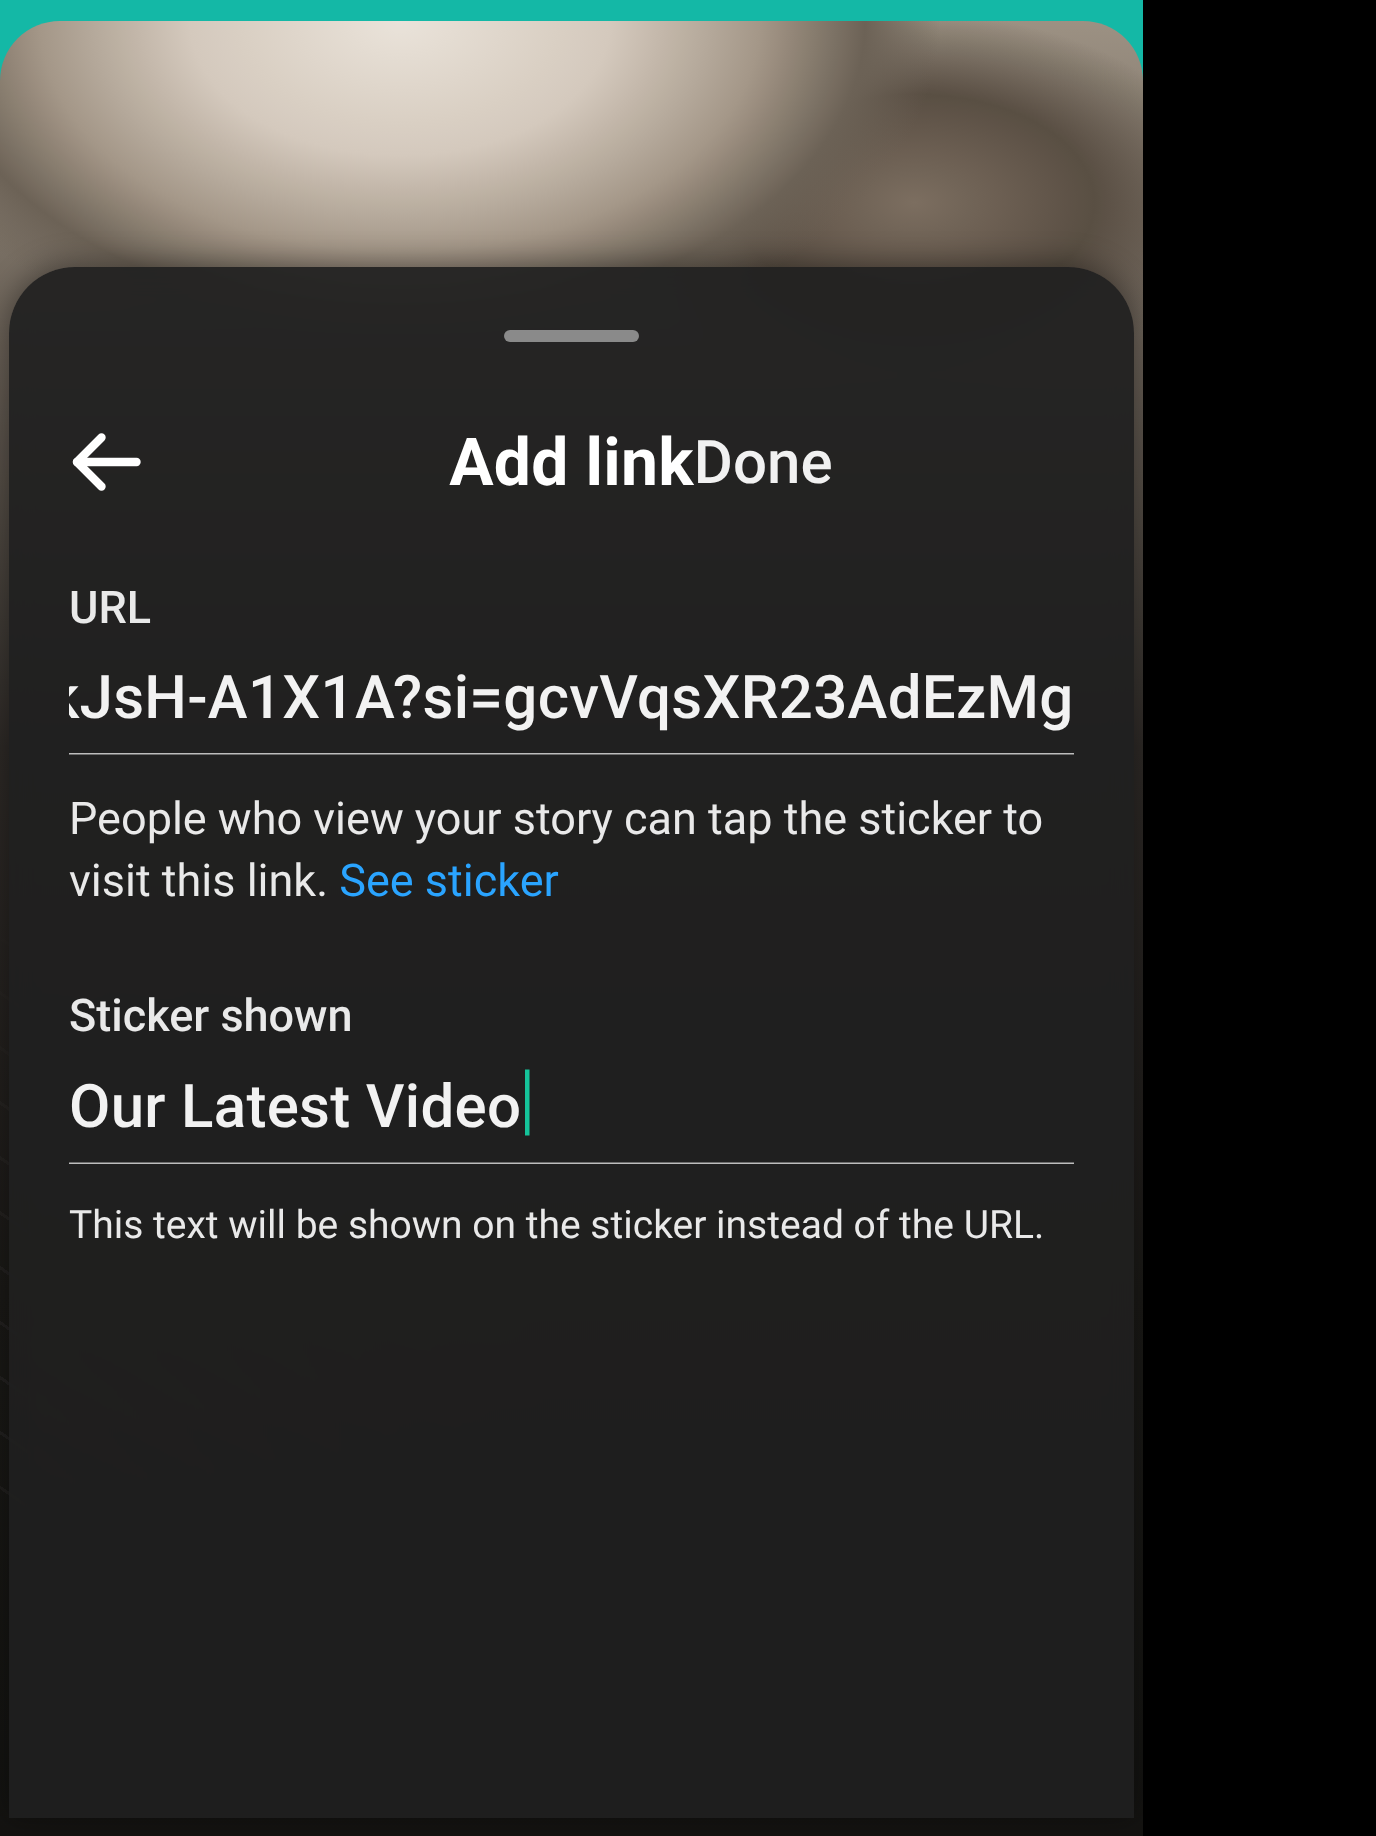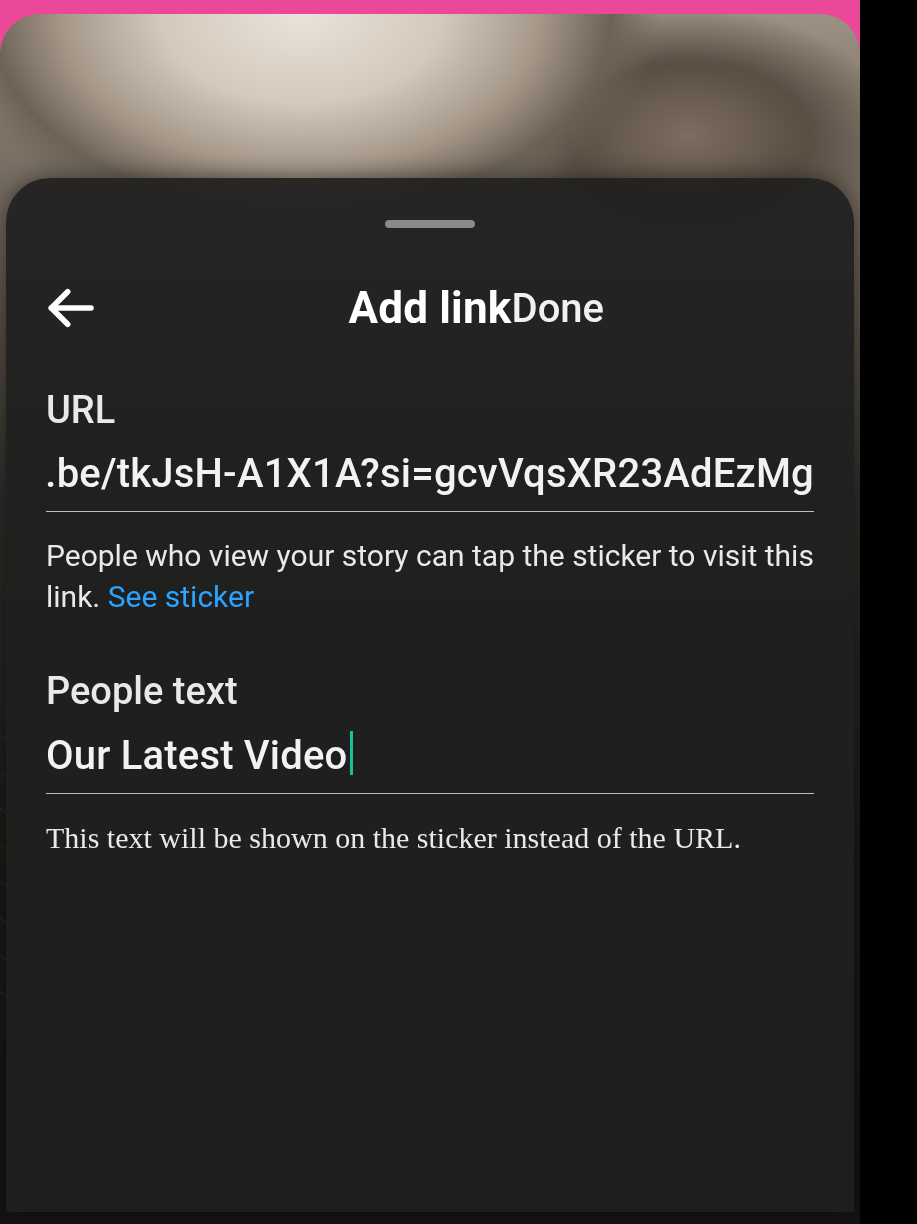--- a/index.html
+++ b/index.html
@@ -5,23 +5,23 @@
     * { box-sizing: border-box; margin: 0; padding: 0; }
     html, body {
       width: 917px;
       height: 1224px;
       overflow: hidden;
       font-family: -apple-system, BlinkMacSystemFont, "Segoe UI", Roboto, Helvetica, Arial, sans-serif;
       background: #000;
     }
     .stage {
       position: relative;
-      width: 860px;
+      width: 762px;
       height: 1224px;
-      background: #ec4899;
+      background: #14b8a6;
     }
     
     .photo-bg {
       position: absolute;
       inset: 0;
       border-radius: 40px 40px 0 0;
       margin-top: 14px;
       overflow: hidden;
       background:
         radial-gradient(ellipse 500px 320px at 35% 0%, #efe7dd 0%, #d9cdbf 28%, #a99a89 48%, #6f6456 62%, rgba(0,0,0,0) 72%),
@@ -88,21 +88,21 @@
       padding-right: 4px;
       cursor: pointer;
     }
 
     .fields {
       padding: 24px 40px 0 40px;
     }
     .field { margin-bottom: 52px; }
     .label {
       color: #e9e9e9;
-      font-size: 38px;
+      font-size: 30px;
       font-weight: 500;
       margin-bottom: 10px;
     }
     .textline {
       position: relative;
       border-bottom: 1.5px solid #bdbdbd;
       padding: 8px 0 14px 0;
       min-height: 56px;
     }
     .textline .value {
@@ -133,24 +133,23 @@
       font-size: 30px;
       line-height: 1.35;
       margin-top: 24px;
     }
     .helper .link {
       color: #2aa4ff;
       cursor: pointer;
     }
     .helper2 {
       color: #e9e9e9;
-      font-size: 30px;
+      font-size: 26px;
       line-height: 1.35;
       margin-top: 24px;
-      font-family: Liberation Serif, serif;
     }
   </style>
 </head>
 <body>
 
 <div class="stage">
   <div class="photo-bg"></div>
 
   <div class="sheet">
     <div class="grabber-wrap">
@@ -174,21 +173,21 @@
         <div class="label">URL</div>
         <div class="textline url-line">
           <div class="value"><span>outu.be/tkJsH-A1X1A?si=gcvVqsXR23AdEzMg</span></div>
         </div>
         <div class="helper">
           <span>People who view your story can tap the sticker to visit this link. </span><span class="link">See sticker</span>
         </div>
       </div>
 
       <div class="field">
-        <div class="label">People text</div>
+        <div class="label">Sticker shown</div>
         <div class="textline">
           <span class="value">Our Latest Video</span><span class="cursor"></span>
         </div>
         <div class="helper2">This text will be shown on the sticker instead of the URL.</div>
       </div>
 
     </div>
   </div>
 </div>
 

